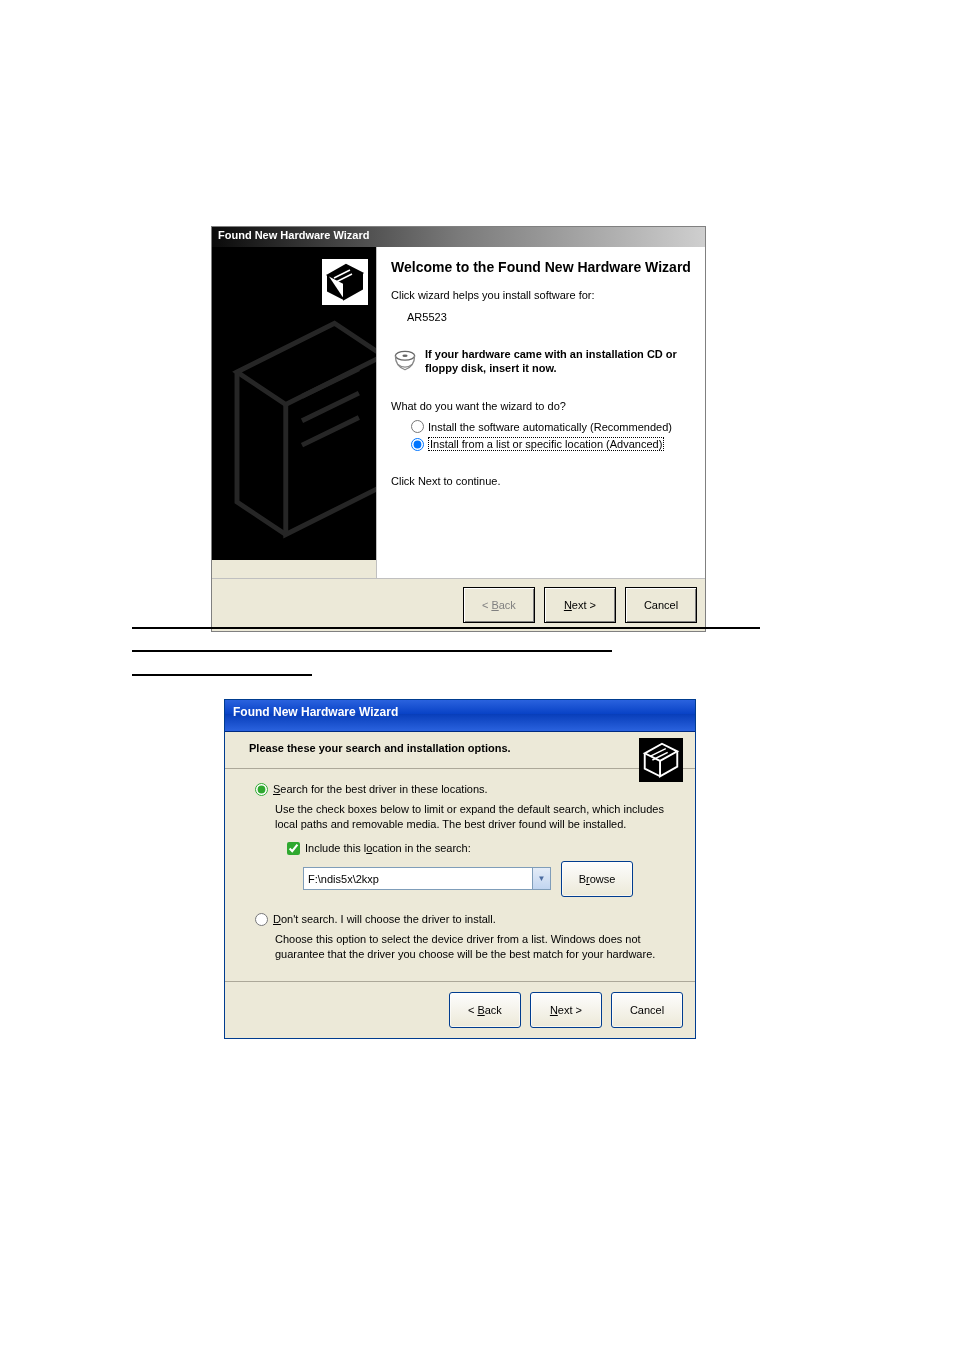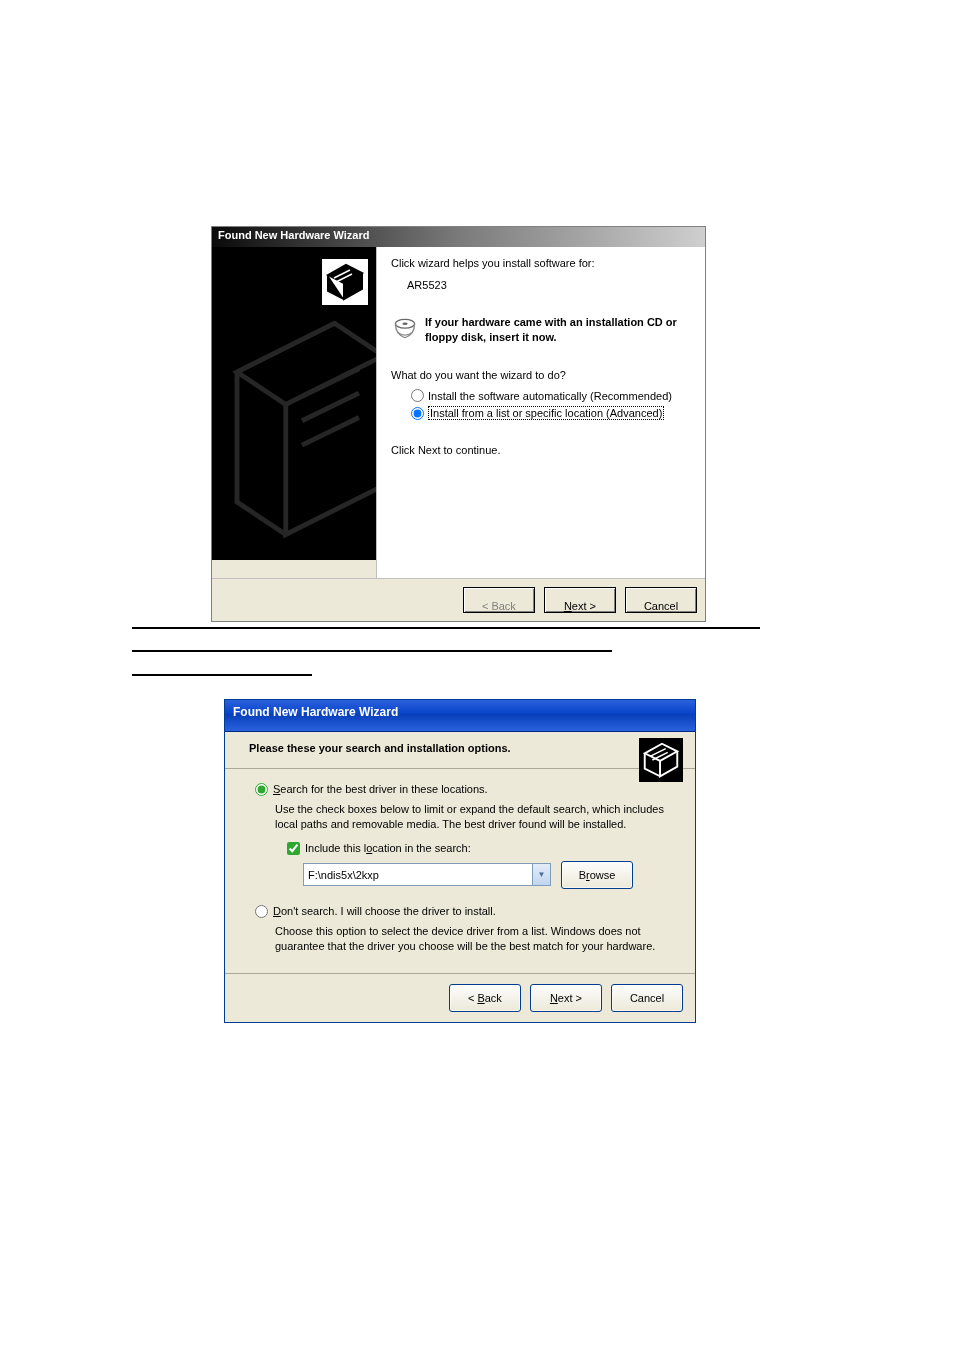--- a/index.html
+++ b/index.html
@@ -92,29 +92,29 @@
   }
   .dlg1 .clicknext { margin: 24px 0 0 0; }
   .dlg1-footer {
     background: #ece9d8;
     padding: 8px;
     text-align: right;
     border-top: 1px solid #c0c0c0;
   }
   .btn-classic {
     min-width: 72px;
-    height: 22px;
+    height: 36px;
     font-size: 11px;
     font-family: Tahoma, Arial, sans-serif;
     background: #ece9d8;
     border: 1px solid #000;
     box-shadow: inset 1px 1px 0 #fff, inset -1px -1px 0 #808080;
     margin-left: 6px;
     cursor: pointer;
-    padding: 12px 8px;
+    padding: 4px 8px;
   }
   .btn-classic[disabled] {
     color: #808080;
     cursor: default;
   }
   .btn-classic .u { text-decoration: underline; }
 
   
   .hr1 { position: absolute; left: 132px; top: 627px; width: 628px; height: 2px; background: #000; }
   .hr2 { position: absolute; left: 132px; top: 650px; width: 480px; height: 2px; background: #000; }
@@ -174,21 +174,21 @@
   }
   .dlg2 .combo .arrow {
     position: absolute; right: 0; top: 0; bottom: 0; width: 17px;
     background: linear-gradient(to bottom, #e4ecf7, #c1d5f0);
     border-left: 1px solid #7f9db9;
     display: flex; align-items: center; justify-content: center;
     color: #4b6ba0;
     font-size: 8px;
   }
   .dlg2 .xpbtn {
-    min-width: 72px; height: 28px;
+    min-width: 72px; height: 36px;
     font-size: 11px; font-family: Tahoma, Arial, sans-serif;
     background: linear-gradient(to bottom, #fdfdfd, #ece9d8);
     border: 1px solid #003c8f;
     border-radius: 3px;
     cursor: pointer;
     box-shadow: inset 0 0 0 1px rgba(255,255,255,0.6);
   }
   .dlg2 .u { text-decoration: underline; }
   .dlg2 .radio-row.sec { margin-top: 8px; }
   .dlg2 .sub2 { margin: 4px 0 0 20px; line-height: 1.35; max-width: 404px; }
@@ -225,20 +225,21 @@
             <g fill="none" stroke="#000" stroke-width="2">
           <path d="M6 16 L24 6 L40 14 L22 24 Z" fill="#000"></path>
               <path d="M22 24 L22 40 L40 30 L40 14" fill="#000"></path>
               <path d="M6 16 L6 32 L22 40" fill="#000"></path>
           <path d="M12 19 L28 11 M14 23 L30 15" stroke="#fff" stroke-width="1.5"></path>
         </g>
           </svg>
       </div>
     </div>
     <div class="dlg1-content">
+      <h1>Welcome to the Found New Hardware Wizard</h1>
       <p class="intro">Click wizard helps you install software for:</p>
       <p class="device">AR5523</p>
       <div class="media-row">
         <div class="cd">
           <svg viewBox="0 0 32 32">
             <ellipse cx="16" cy="10" rx="11" ry="5" fill="none" stroke="#666" stroke-width="1.5"></ellipse>
             <ellipse cx="16" cy="10" rx="3" ry="1.4" fill="#666"></ellipse>
             <path d="M5 10 Q5 22 16 26 Q27 22 27 10" fill="none" stroke="#888" stroke-width="1.5"></path>
             <path d="M8 20 Q16 26 24 20" fill="none" stroke="#888" stroke-width="1.2"></path>
           </svg>

